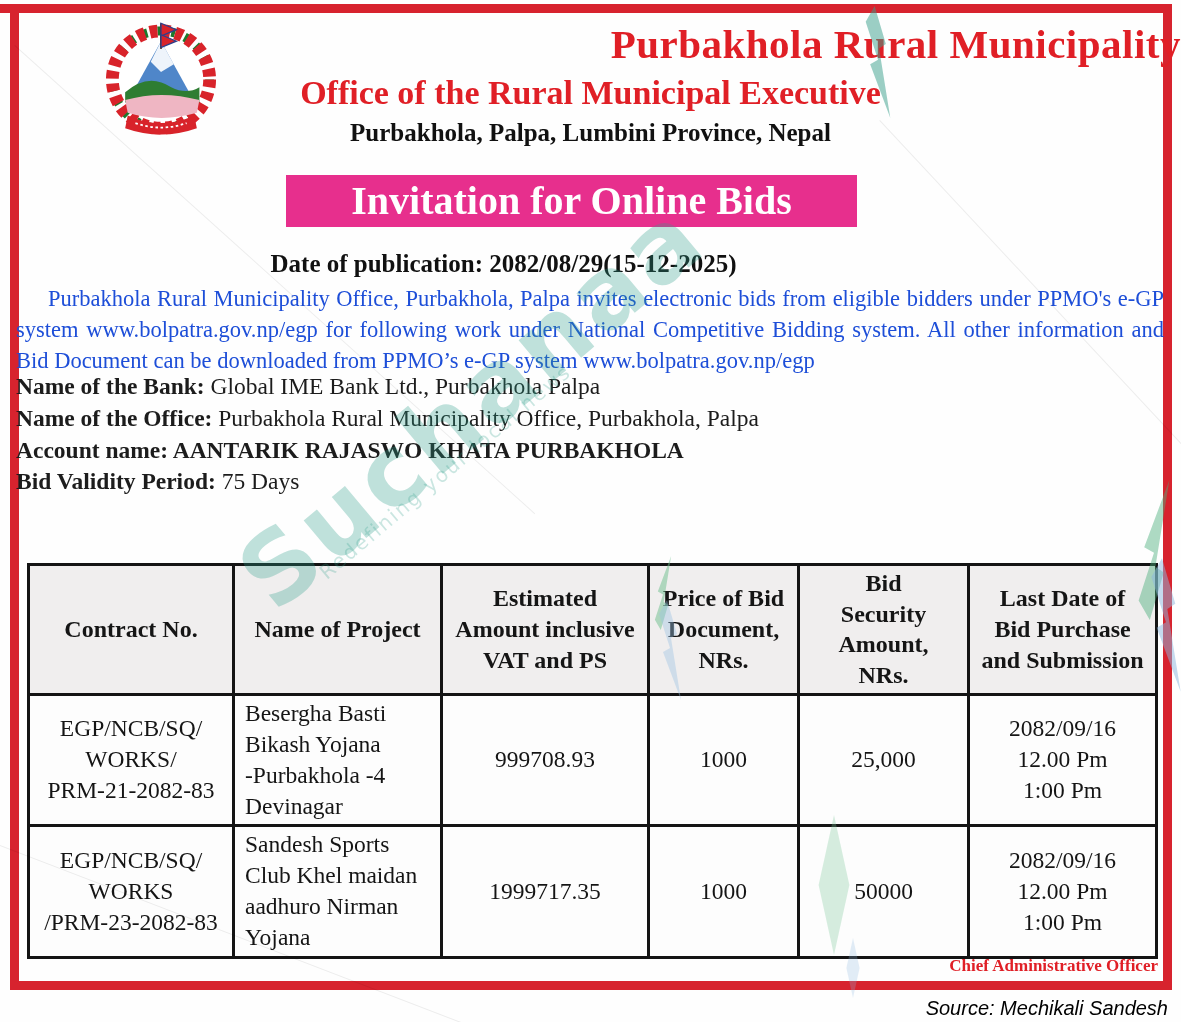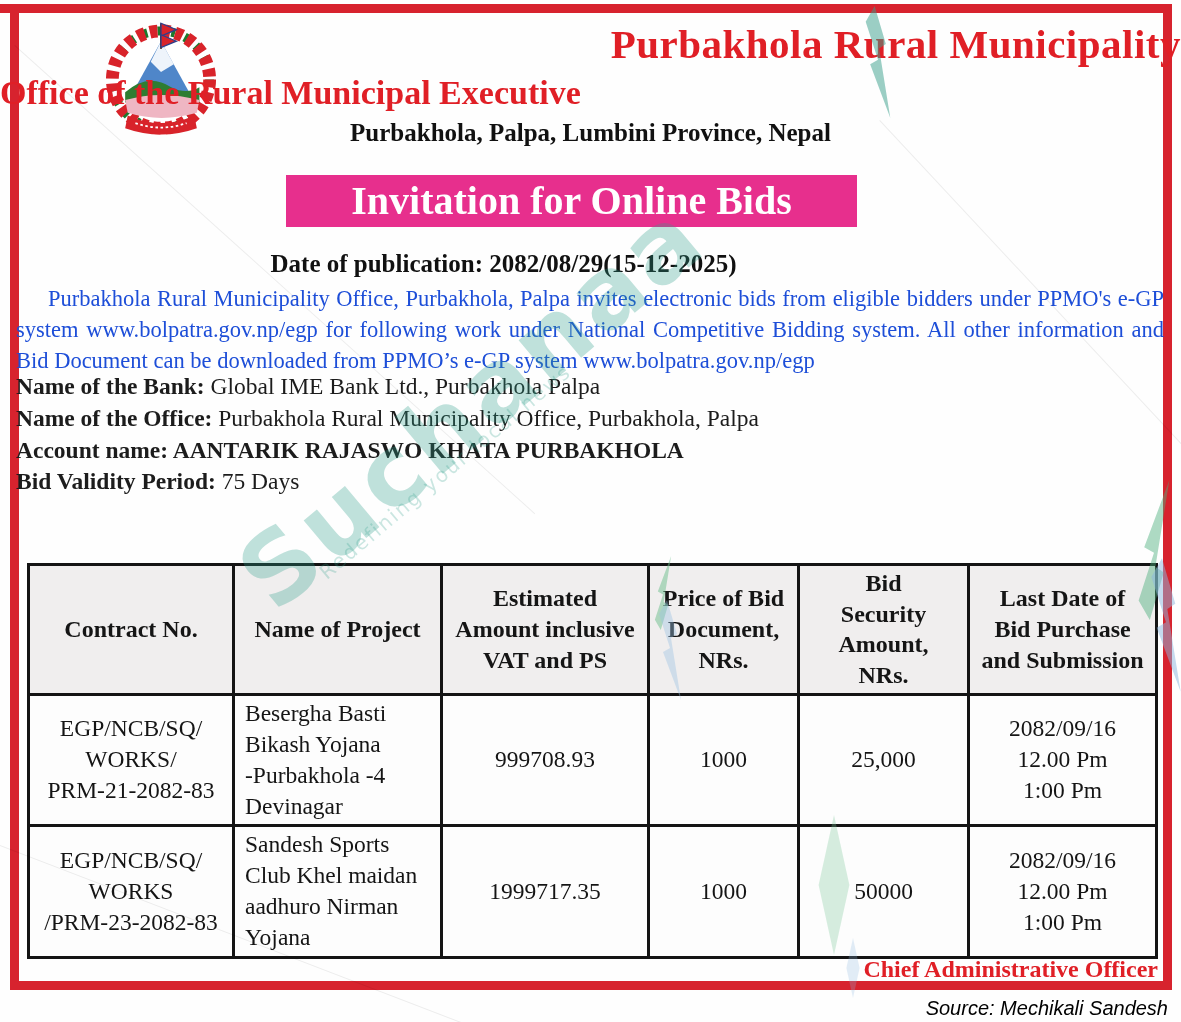--- a/index.html
+++ b/index.html
@@ -14,21 +14,21 @@
   
   .frame{
     position:absolute;left:10px;top:4px;width:1162px;height:986px;
     border:9px solid #d7232e;box-sizing:border-box;background:transparent;
   }
   .frame-top-fill{position:absolute;left:0;top:4px;width:14px;height:9px;background:#d7232e;}
   
   .emblem{position:absolute;left:97px;top:12px;width:128px;height:130px;}
   .title-1{position:absolute;left:0;top:20px;width:1181px;text-align:right;
     font-size:41px;font-weight:bold;color:#e01f26;letter-spacing:.5px;}
-  .title-2{position:absolute;left:0;top:74px;width:1181px;
+  .title-2{position:absolute;left:0;top:74px;width:1181px;text-align:center;
     font-size:34px;font-weight:bold;color:#e01f26;}
   .title-3{position:absolute;left:0;top:119px;width:1181px;text-align:center;
     font-size:25px;font-weight:bold;color:#111;}
   
   .banner{
     position:absolute;left:286px;top:175px;width:571px;height:52px;
     background:#e72f8d;text-align:center;
   }
   .banner span{
     font-size:40px;font-weight:bold;color:#ffffff;line-height:51px;
@@ -58,21 +58,21 @@
     white-space:pre-line;
     text-align:center;vertical-align:middle;
     padding:2px 4px;box-sizing:border-box;
   }
   table.bid th{background:#f0eeee;font-size:24px;font-weight:bold;line-height:1.28;}
   table.bid td{font-size:23.5px;line-height:1.32;background:#fdfdfd;}
   table.bid td.left{text-align:left;padding-left:10px;}
   tr.hdr{height:126px;} tr.r1{height:128px;} tr.r2{height:132px;}
   
   .signature{position:absolute;right:23px;top:956px;
-    font-size:24px;font-weight:bold;color:#e01f26;}
+    font-size:17px;font-weight:bold;color:#e01f26;}
   .source{position:absolute;right:13px;top:997px;
     font-family:"Liberation Sans","DejaVu Sans",sans-serif;
     font-style:italic;font-size:20px;color:#000000;}
   
   .wm-brand{
     position:absolute;left:290px;top:518px;
     transform:rotate(-40deg);transform-origin:left bottom;
     font-family:"DejaVu Sans",sans-serif;
     font-size:98px;font-weight:bold;color:rgba(47,158,138,0.30);
     letter-spacing:4px;pointer-events:none;z-index:5;

